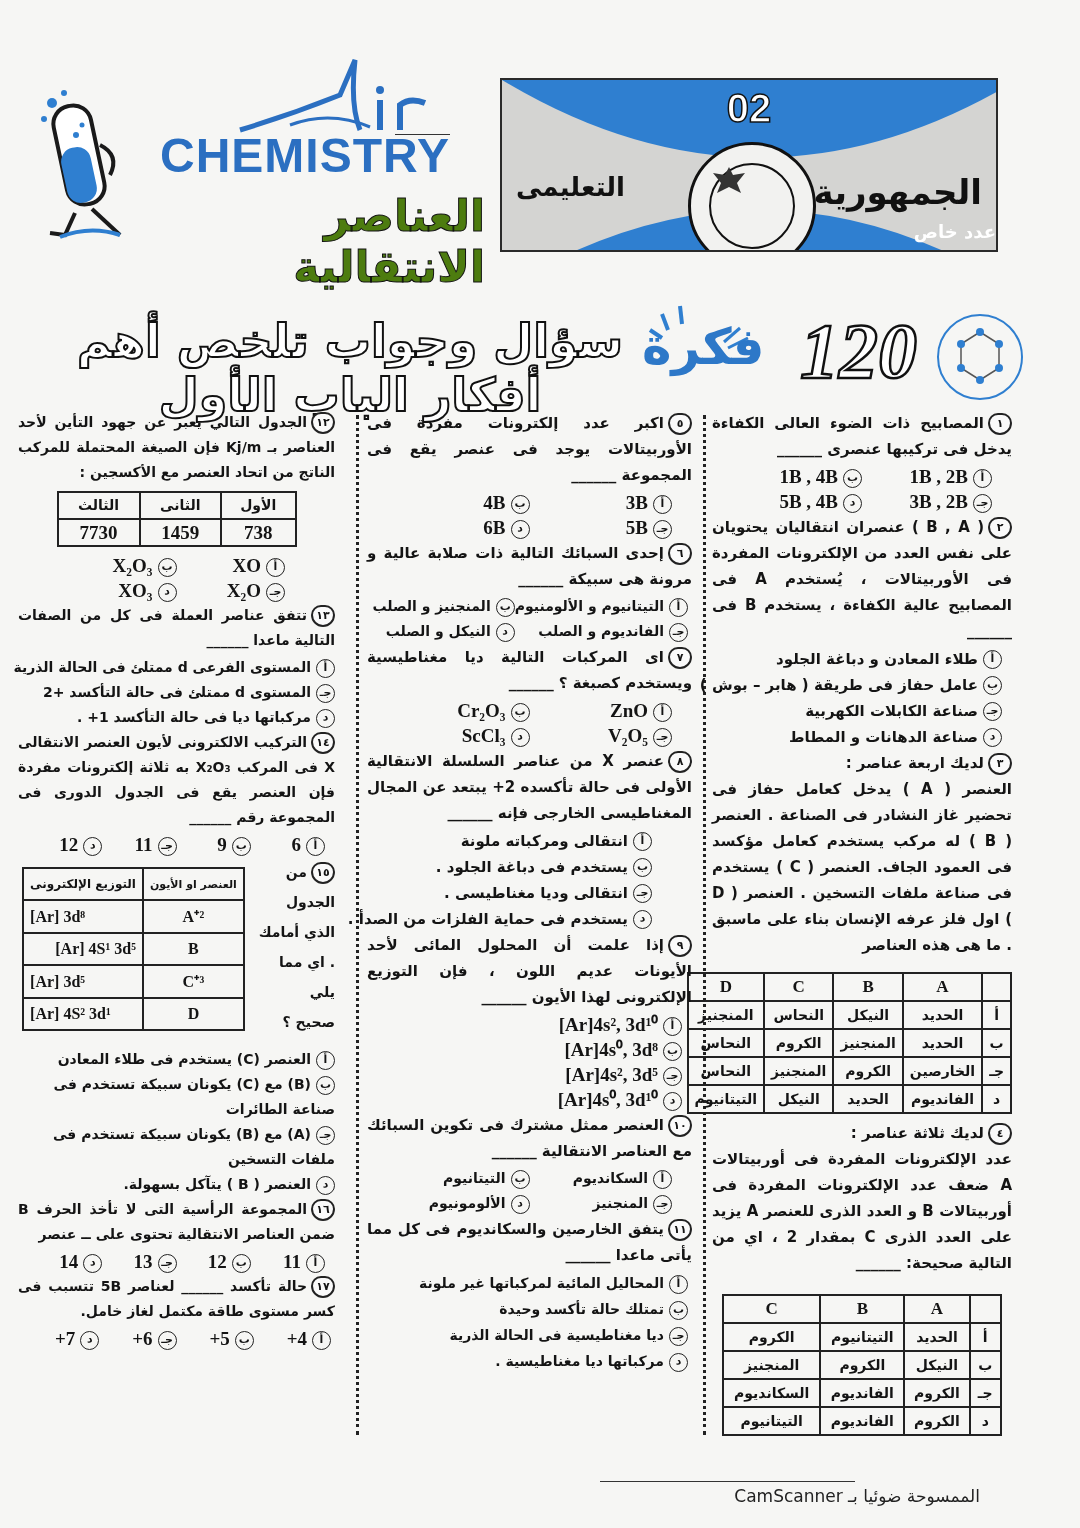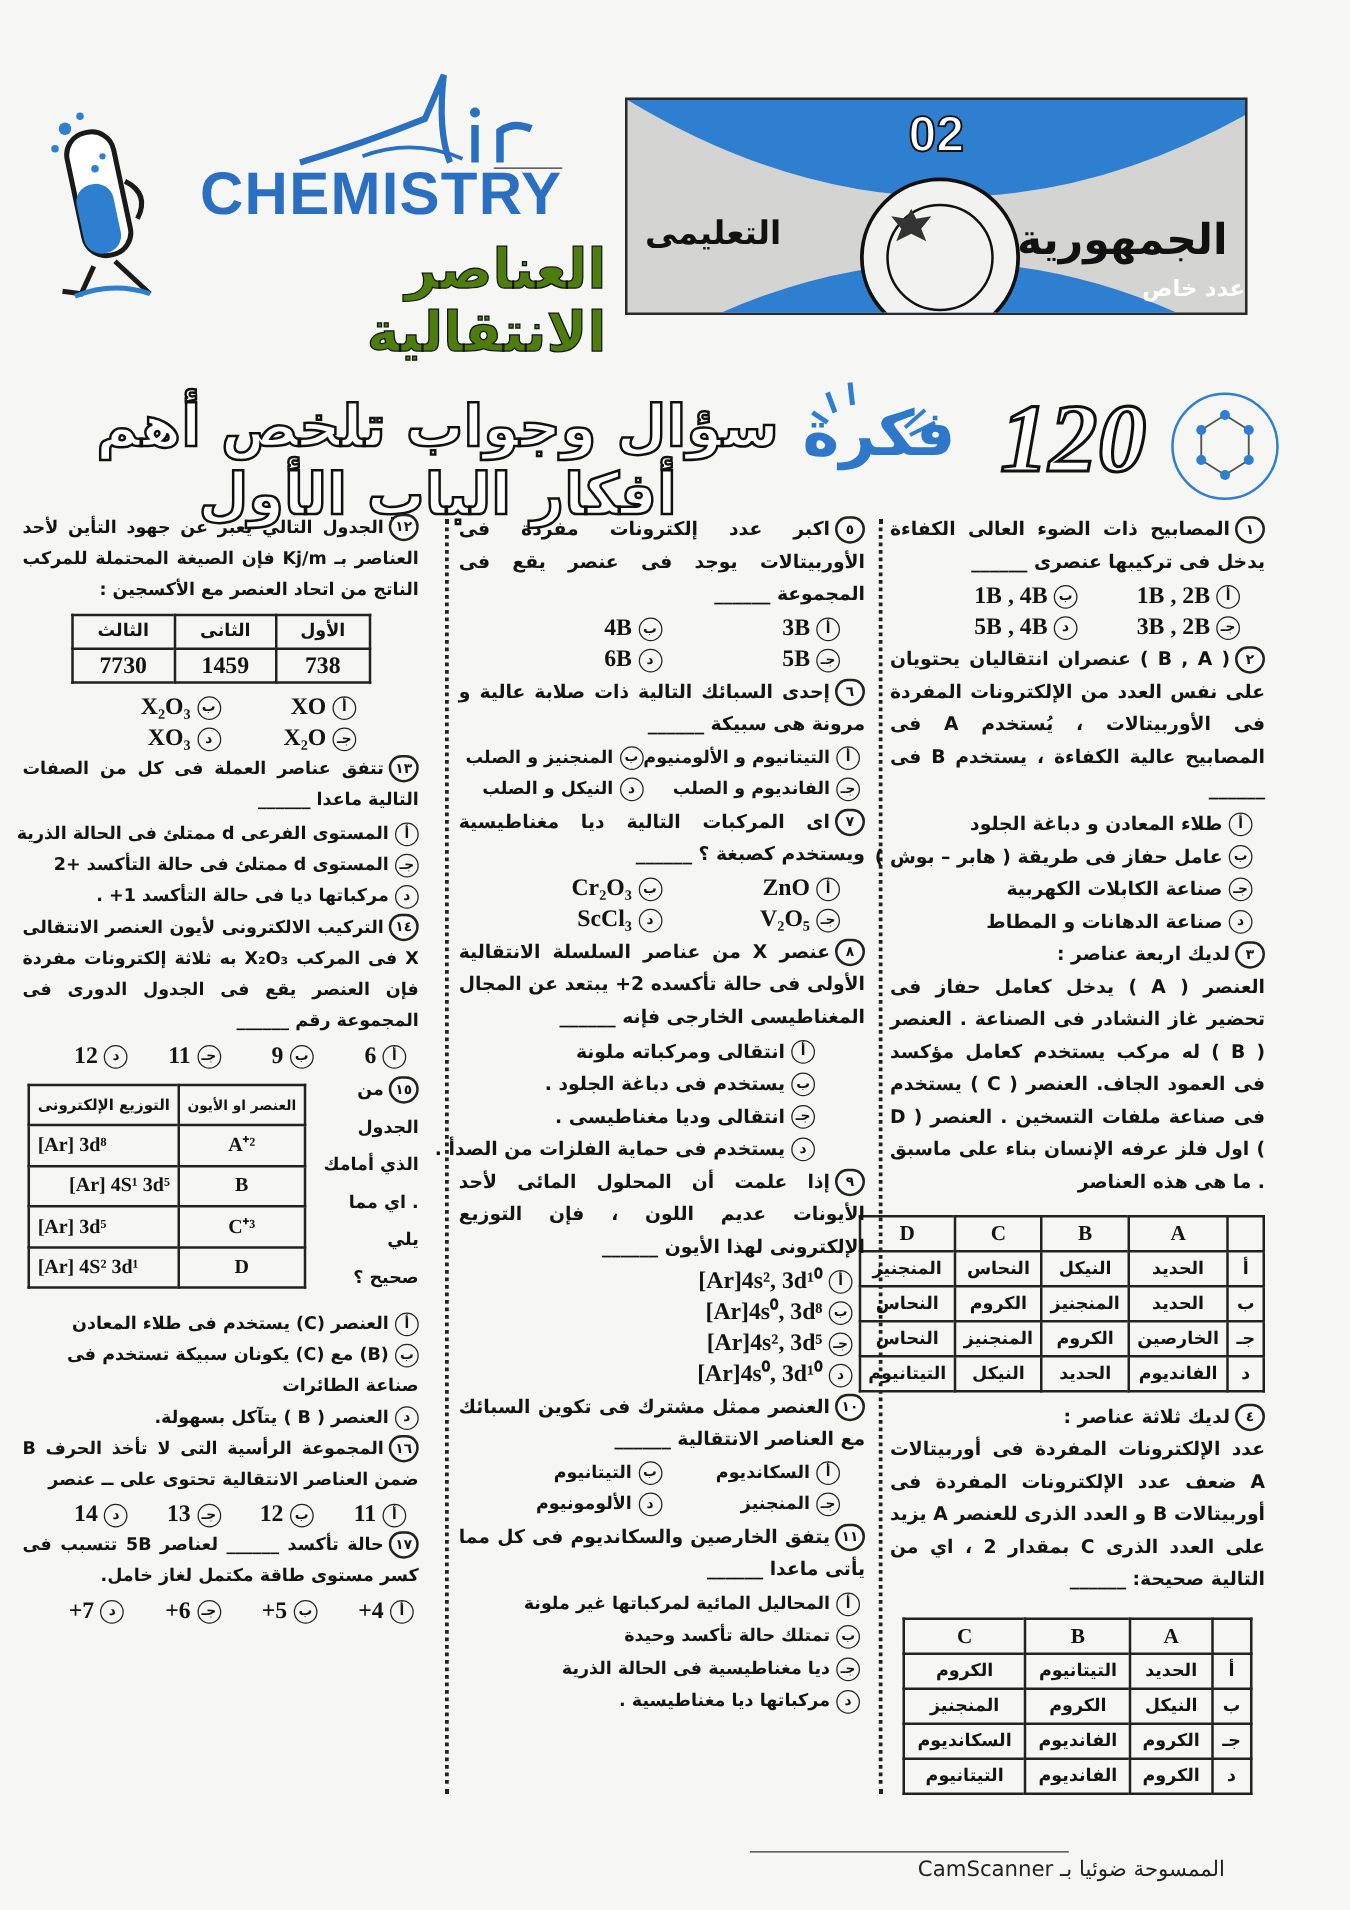--- a/index.html
+++ b/index.html
@@ -384,20 +384,21 @@
         <tr>
               <td style="font-family:'Liberation Serif',serif;font-size:16px;">D</td>
               <td class="ltr" style="font-family:'Liberation Serif',serif;font-size:16px;text-align:left;">[Ar] 4S² 3d¹</td>
             </tr>
       </tbody>
         </table>
     </div>
     <div class="opt-list" style="padding-right:0;margin-top:10px;">
       <span class="opt" style="display:block;white-space:normal;"><span class="badge">أ</span><span>العنصر (C) يستخدم فى طلاء المعادن</span></span>
       <span class="opt" style="display:block;white-space:normal;"><span class="badge">ب</span><span>(B) مع (C) يكونان سبيكة تستخدم فى صناعة الطائرات</span></span>
+      <span class="opt" style="display:block;white-space:normal;"><span class="badge">جـ</span><span>(A) مع (B) يكونان سبيكة تستخدم فى ملفات التسخين</span></span>
       <span class="opt" style="display:block;white-space:normal;"><span class="badge">د</span><span>العنصر ( B ) يتآكل بسهولة.</span></span>
     </div>
 
     <div class="q">
       <span class="qnum">١٦</span><span>المجموعة الرأسية التى لا تأخذ الحرف B ضمن العناصر الانتقالية تحتوى على ــ عنصر</span>
     </div>
     <div class="opts opts-4" style="padding:0 10px;">
       <span class="opt"><span class="badge">أ</span><span>11</span></span>
       <span class="opt"><span class="badge">ب</span><span>12</span></span>
       <span class="opt"><span class="badge">جـ</span><span>13</span></span>

